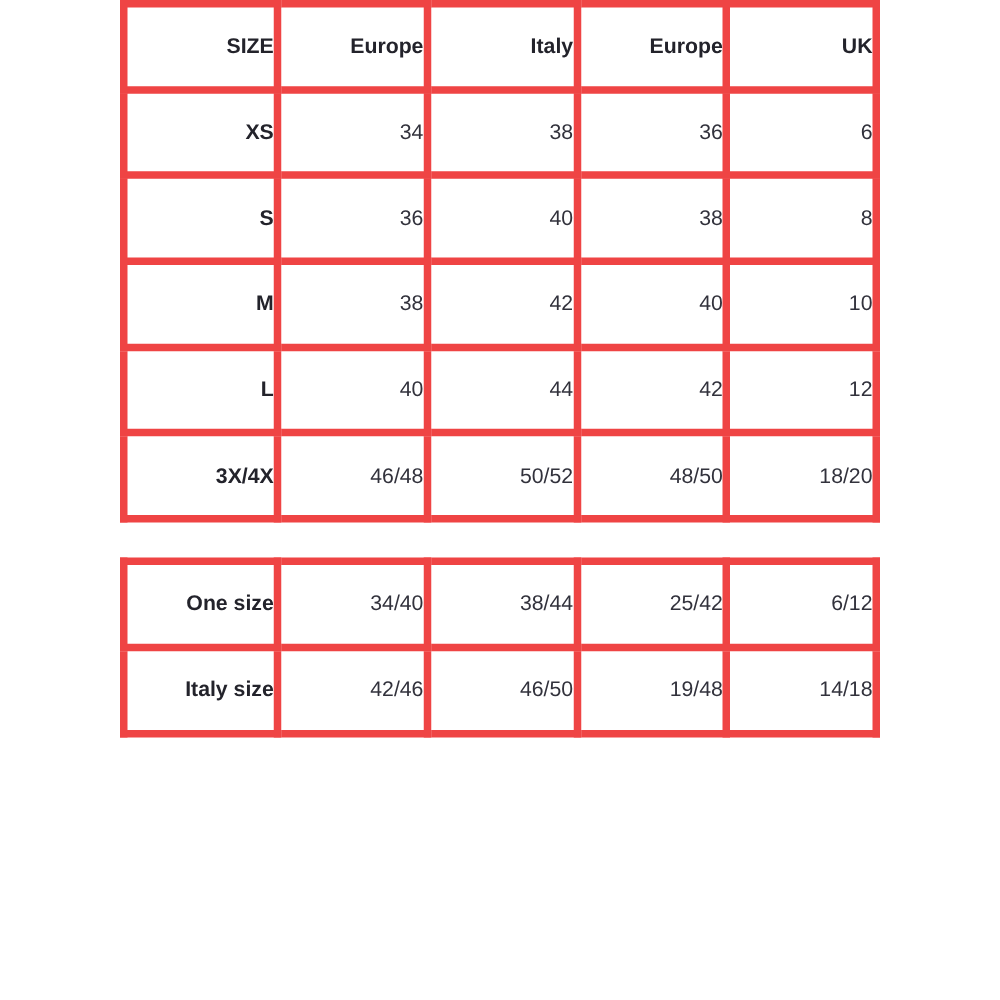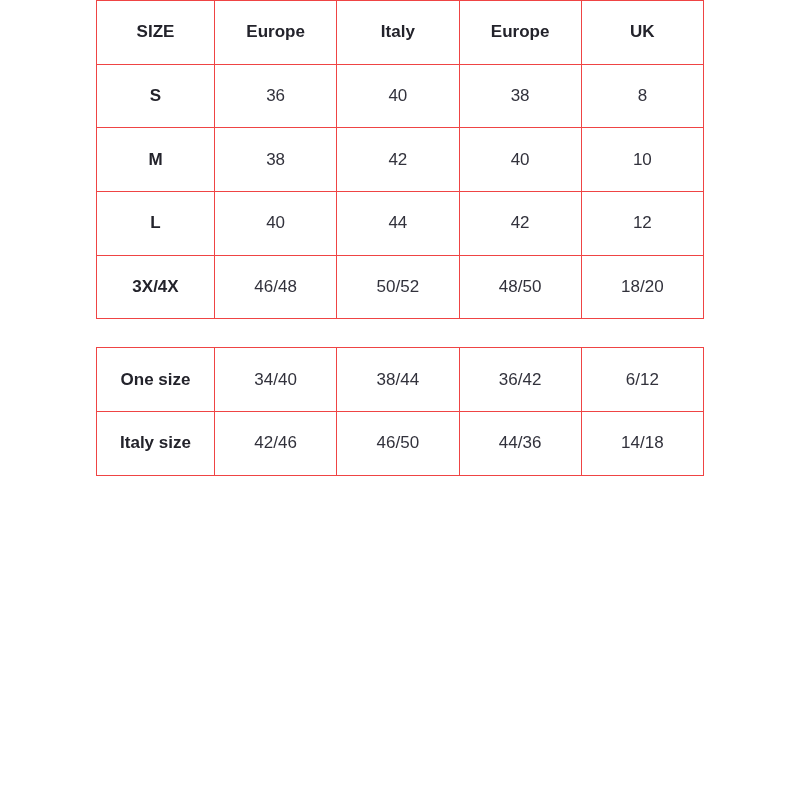--- a/index.html
+++ b/index.html
@@ -24,22 +24,22 @@
     flex-direction: column;
     justify-content: flex-start;
   }
   table.size-table {
     width: 100%;
     border-collapse: collapse;
     table-layout: fixed;
   }
   table.size-table td,
   table.size-table th {
-    border: 1px solid #ef4444;
-    text-align: center;
+    border: 6px solid #ef4444;
+    text-align: right;
     vertical-align: middle;
     font-size: 17px;
     font-weight: 400;
     color: #32323c;
     padding: 0;
     height: 62.7px;
   }
   table.size-table .col-size {
     width: 117px;
   }
@@ -69,20 +69,27 @@
       <tr>
         <th class="col-size">SIZE</th>
         <th>Europe</th>
         <th>Italy</th>
         <th>Europe</th>
         <th>UK</th>
       </tr>
     </thead>
     <tbody>
       <tr>
+        <td class="label-cell col-size">XS</td>
+        <td>34</td>
+        <td>38</td>
+        <td>36</td>
+        <td>6</td>
+      </tr>
+      <tr>
         <td class="label-cell col-size">S</td>
         <td>36</td>
         <td>40</td>
         <td>38</td>
         <td>8</td>
       </tr>
       <tr>
         <td class="label-cell col-size">M</td>
         <td>38</td>
         <td>42</td>
@@ -107,26 +114,26 @@
   </table>
 
   <div class="spacer"></div>
 
   <table class="size-table second-table">
     <tbody>
       <tr>
         <td class="label-cell col-size">One size</td>
         <td>34/40</td>
         <td>38/44</td>
-        <td>36/42</td>
+        <td>25/42</td>
         <td>6/12</td>
       </tr>
       <tr>
         <td class="label-cell col-size">Italy size</td>
         <td>42/46</td>
         <td>46/50</td>
-        <td>44/36</td>
+        <td>19/48</td>
         <td>14/18</td>
       </tr>
     </tbody>
   </table>
 
 </div>
 
 </body></html>

